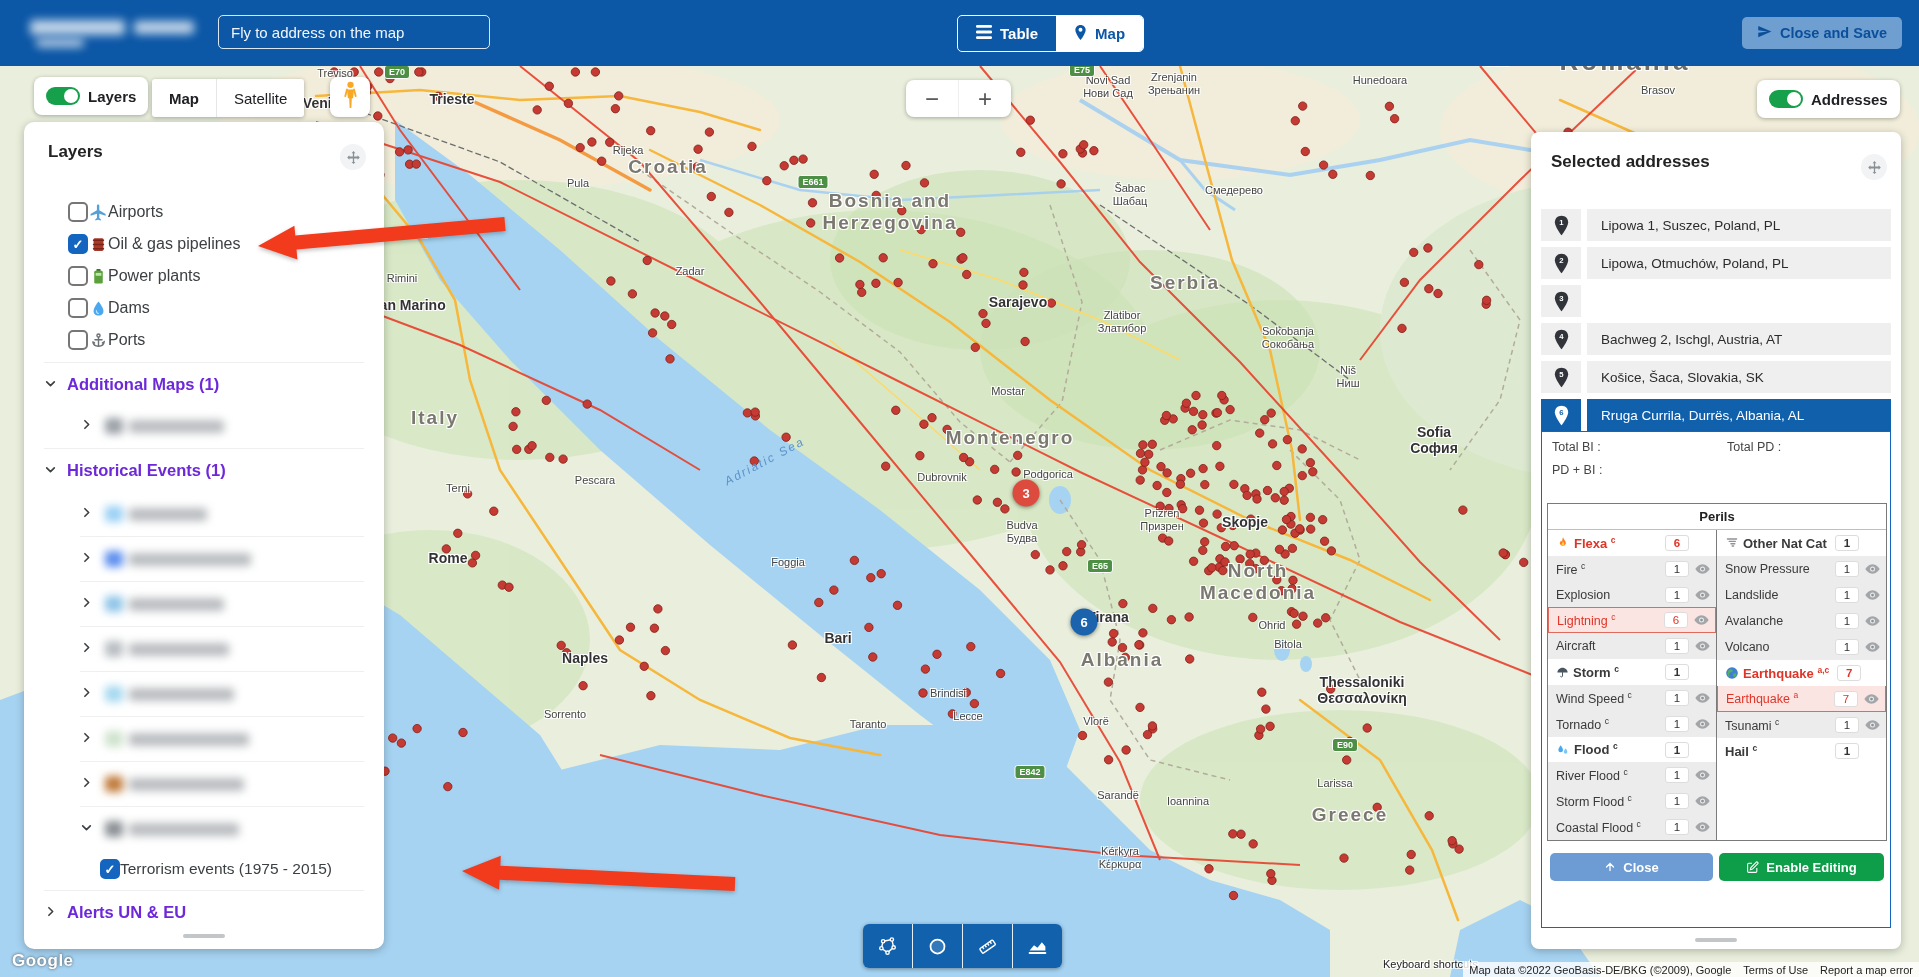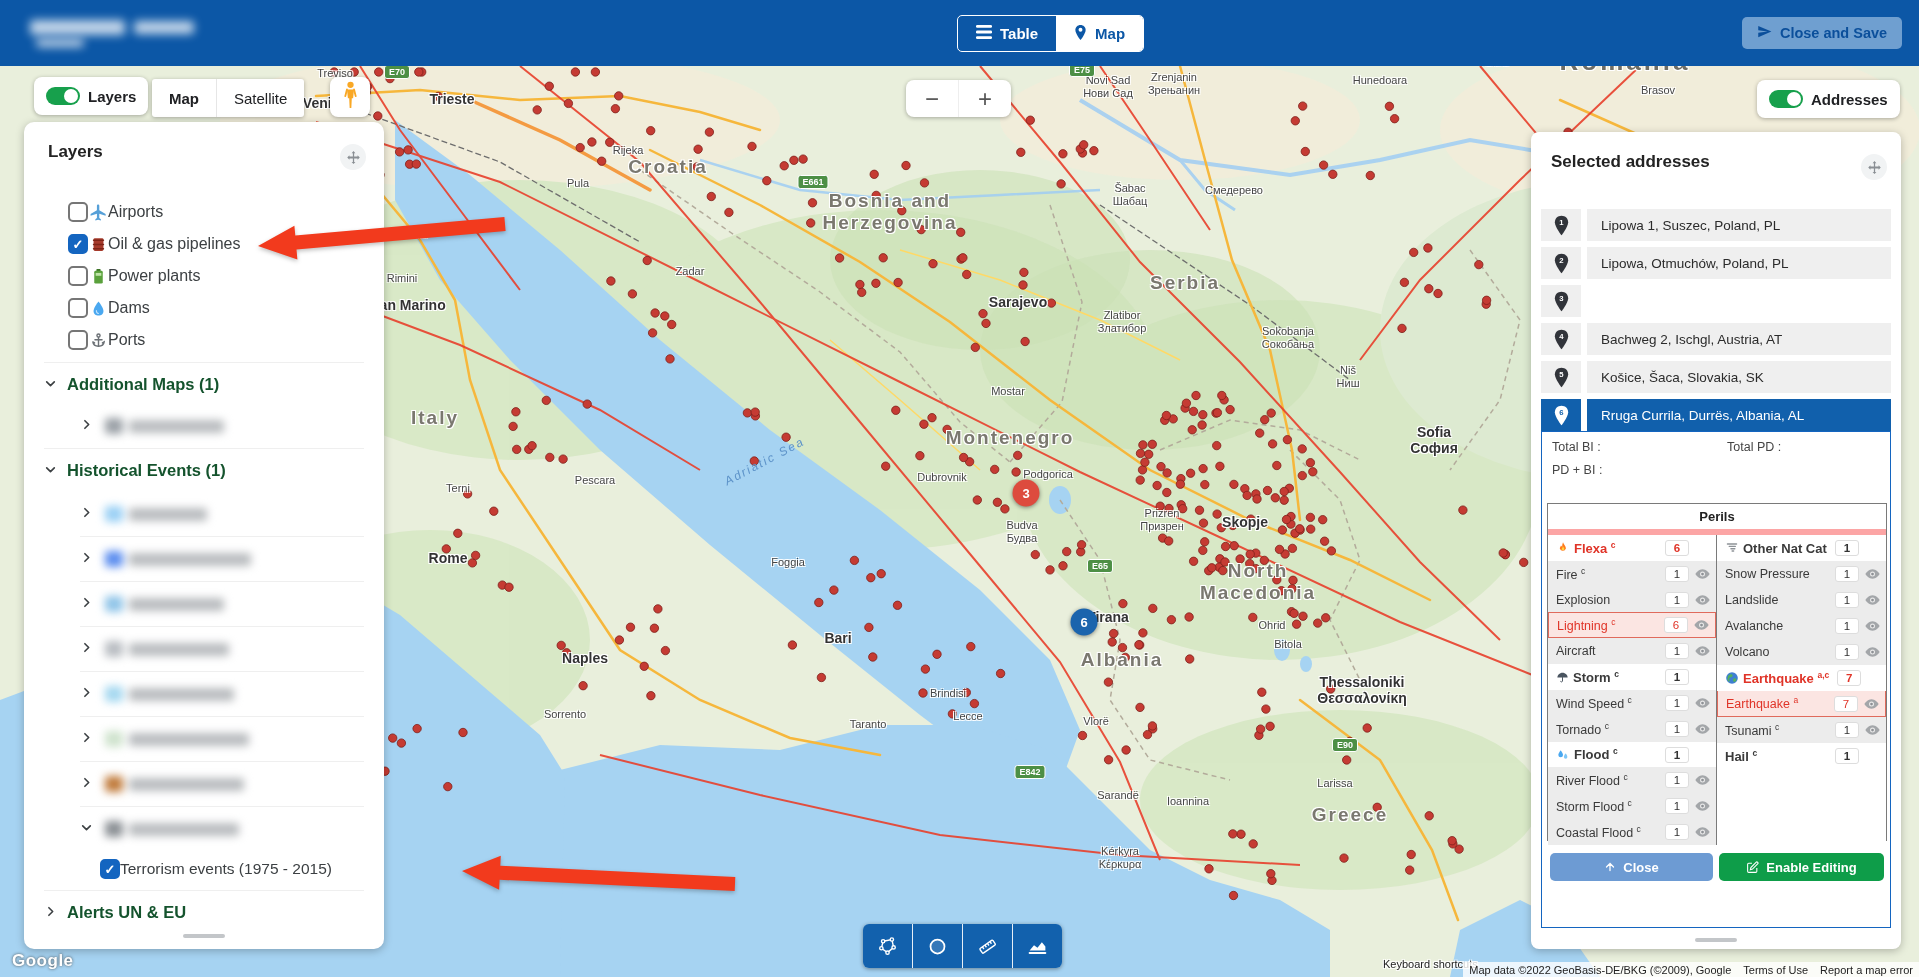--- a/index.html
+++ b/index.html
@@ -61,21 +61,21 @@
     border-radius:10px;box-shadow:0 2px 8px rgba(0,0,0,.25);font-size:16px;color:#3c4043;}
   .ptitle{position:absolute;left:24px;top:20px;font-size:17px;font-weight:bold;color:#232323;}
   .moveic{position:absolute;right:18px;top:22px;width:26px;height:26px;border-radius:50%;background:#f1f3f4;
     display:flex;align-items:center;justify-content:center;cursor:pointer;}
   .lrow{position:absolute;left:44px;display:flex;align-items:center;gap:0;height:32px;cursor:pointer;}
   .cb{width:20px;height:20px;border:2px solid #767676;border-radius:5px;box-sizing:border-box;flex:none;
     display:flex;align-items:center;justify-content:center;background:#fff;}
   .cb.on{background:#1465c0;border-color:#1465c0;color:#fff;font-size:13px;font-weight:bold;}
   .licon{width:20px;display:flex;justify-content:center;flex:none;}
   .sect{position:absolute;left:20px;display:flex;align-items:center;gap:10px;height:32px;
-    font-weight:bold;color:#14532d;font-size:16.5px;cursor:pointer;}
+    font-weight:bold;color:#6d28d9;font-size:16.5px;cursor:pointer;}
   .redact{position:absolute;left:56px;display:flex;align-items:center;gap:12px;height:44px;cursor:pointer;}
   .redact .blk{display:flex;align-items:center;gap:6px;filter:blur(4px);}
   .redact .ric{width:18px;height:16px;border-radius:3px;}
   .redact .rtx{height:13px;border-radius:3px;background:#b9bcbf;}
   .hline{position:absolute;left:20px;right:20px;height:1px;background:#efefef;}
   .handle{position:absolute;left:50%;transform:translateX(-50%);width:42px;height:4px;border-radius:2px;background:#c3c6c9;cursor:pointer;}
   
   #rpanel{position:absolute;left:1531px;top:132px;width:370px;height:817px;background:#fff;z-index:6;
     border-radius:8px;box-shadow:0 2px 8px rgba(0,0,0,.25);}
   .arow{position:absolute;left:10px;width:350px;height:32px;display:flex;cursor:pointer;}
@@ -83,21 +83,21 @@
   .arow .txtcell{flex:1;background:#efefef;display:flex;align-items:center;padding-left:14px;
     font-size:13.5px;color:#2b2b2b;}
   .arow.sel .pincell,.arow.sel .txtcell{background:#1160ac;color:#fff;}
   #detail{position:absolute;left:10px;top:299px;width:350px;height:497px;border:1px solid #1465c0;
     box-sizing:border-box;background:#fff;}
   #totals{position:absolute;left:10px;top:8px;right:10px;font-size:12.5px;color:#444;}
   #totals .trow{display:flex;margin-bottom:9px;}
   #totals .trow span:first-child{width:175px;}
   #ptable{position:absolute;left:5px;top:71px;width:338px;height:336px;border:1px solid #7a7a7a;}
   #ptitle{height:25px;display:flex;align-items:center;justify-content:center;font-size:13px;
-    font-weight:bold;color:#222;border-bottom:6px solid #fca5a5;}
+    font-weight:bold;color:#222;border-bottom:1px solid #fca5a5;}
   #pcols{display:flex;height:310px;}
   .pcol{width:50%;display:flex;flex-direction:column;}
   .pcol+.pcol{border-left:1px solid #7a7a7a;}
   .prow{height:26px;box-sizing:border-box;display:flex;align-items:center;padding:0 5px 0 8px;
     background:#ececec;font-size:12.5px;color:#3a3a3a;gap:4px;}
   .prow.phead{background:#fff;font-weight:bold;font-size:13px;}
   .prow.phead+ .prow{border-top:0;}
   .prow .lbl sup{font-size:8.5px;}
   .prow .sp{flex:1;}
   .prow .val{min-width:14px;background:#fff;border:1px solid #ddd;border-radius:3px;
@@ -644,20 +644,21 @@
       <div class="mk" style="left: 1084px; top: 622px; background: rgb(27, 100, 173);">6</div>
     </div>
 </div>
 
 <div id="hdr">
   <div id="logo">
     <i style="left:0;top:8px;width:95px;height:15px"></i>
     <i style="left:104px;top:9px;width:60px;height:13px"></i>
     <i style="left:6px;top:27px;width:48px;height:8px"></i>
   </div>
+  <input id="search" type="text" placeholder="Fly to address on the map" style="">
   <div id="viewtoggle">
     <div class="vseg tbl">
       <span>
         <svg width="16" height="14" viewBox="0 0 16 14">
             <rect y="0" width="16" height="2.8" rx="1.2" fill="#fff"></rect>
             <rect y="5.6" width="16" height="2.8" rx="1.2" fill="#fff"></rect>
             <rect y="11.2" width="16" height="2.8" rx="1.2" fill="#fff"></rect>
           </svg>
       </span>
       <span>Table</span>

